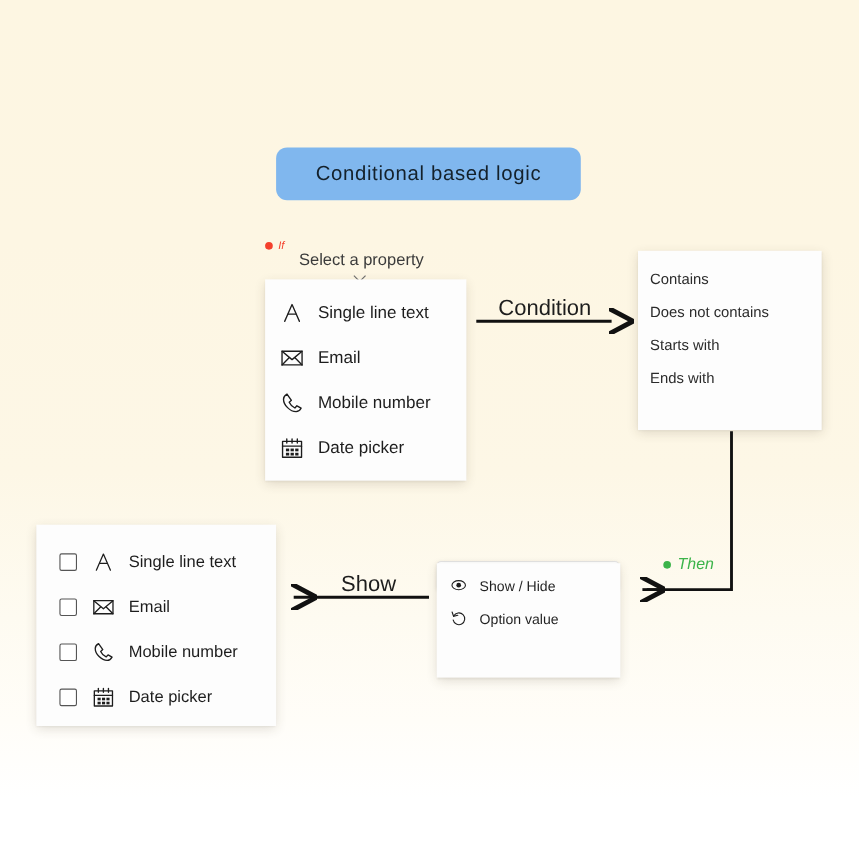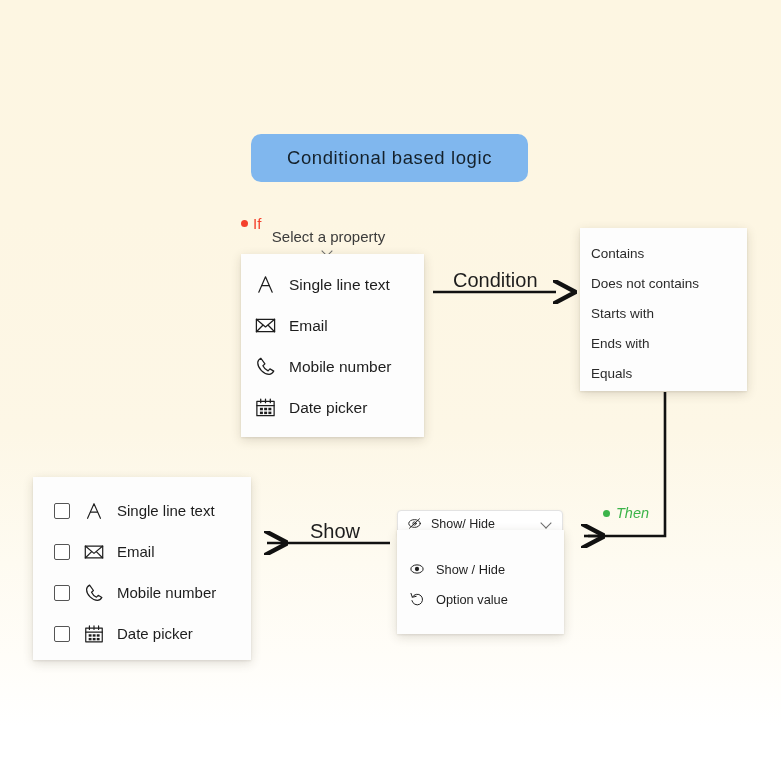--- a/index.html
+++ b/index.html
@@ -64,22 +64,23 @@
   }
   .dot {
     width: 7px;
     height: 7px;
     border-radius: 50%;
     display: inline-block;
   }
   .dot.red { background: #f4402c; }
   .dot.green { background: #3cb44a; }
   .if-label {
-    font-size: 15px;
+    font-size: 10px;
     color: #f4402c;
+    font-style: italic;
   }
   #property-select {
     margin-top: 5px;
     width: 175px;
     height: 22px;
     display: flex;
     align-items: center;
     justify-content: flex-end;
     background: transparent;
     flex-direction: column;
@@ -179,24 +180,24 @@
   #action-select .asel-text {
     font-size: 12.5px;
     color: #242424;
     margin-left: 8px;
     flex: 1;
   }
 
   
   #action-menu {
     left: 397px;
-    top: 530px;
+    top: 512px;
     width: 167px;
     height: 104px;
-    padding: 24px 0 0 0;
+    padding: 5px 0 0 0;
     box-sizing: border-box;
   }
   .act-item {
     display: flex;
     align-items: center;
     height: 30px;
     padding-left: 11px;
     gap: 11px;
   }
   .act-item .alabel {
@@ -345,23 +346,20 @@
     </div>
     <div class="cond-item">
       <span>Does not contains</span>
     </div>
     <div class="cond-item">
       <span>Starts with</span>
     </div>
     <div class="cond-item">
       <span>Ends with</span>
     </div>
-    <div class="cond-item">
-      <span>Equals</span>
-    </div>
   </div>
 
   <div id="action-select" class="card">
     <span class="aicon">
       <svg width="15" height="15" viewBox="0 0 24 24" fill="none" stroke="#1f1f1f" stroke-width="1.5" stroke-linecap="round">
         <ellipse cx="12" cy="12" rx="9.2" ry="6.2"></ellipse>
         <circle cx="12" cy="12" r="2.6"></circle>
         <path d="M4 19.5 L20 4.5"></path>
       </svg>
     </span>

